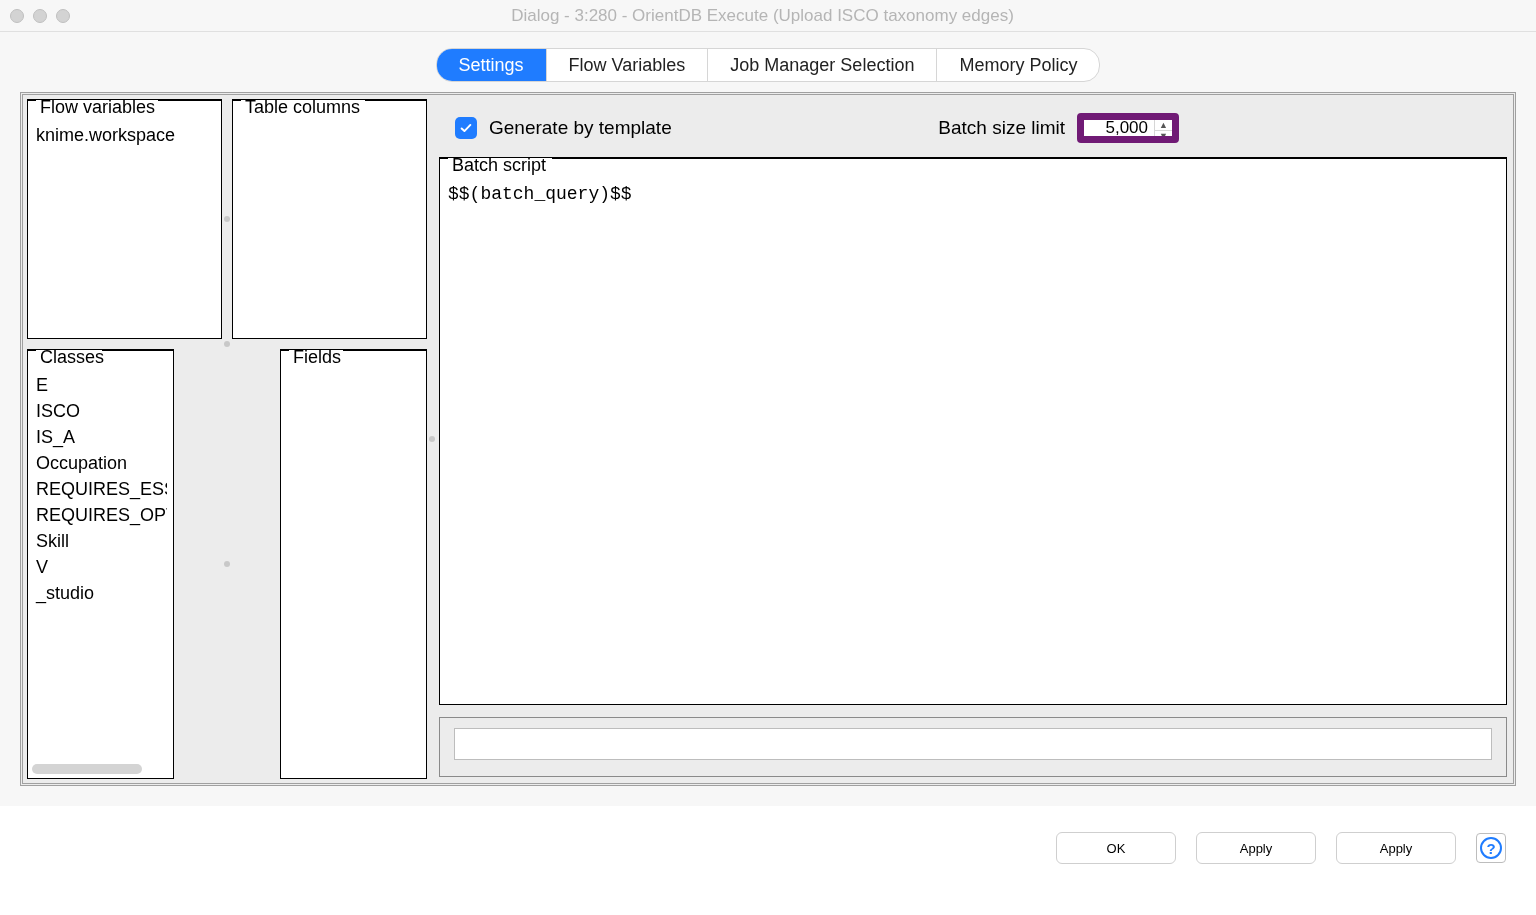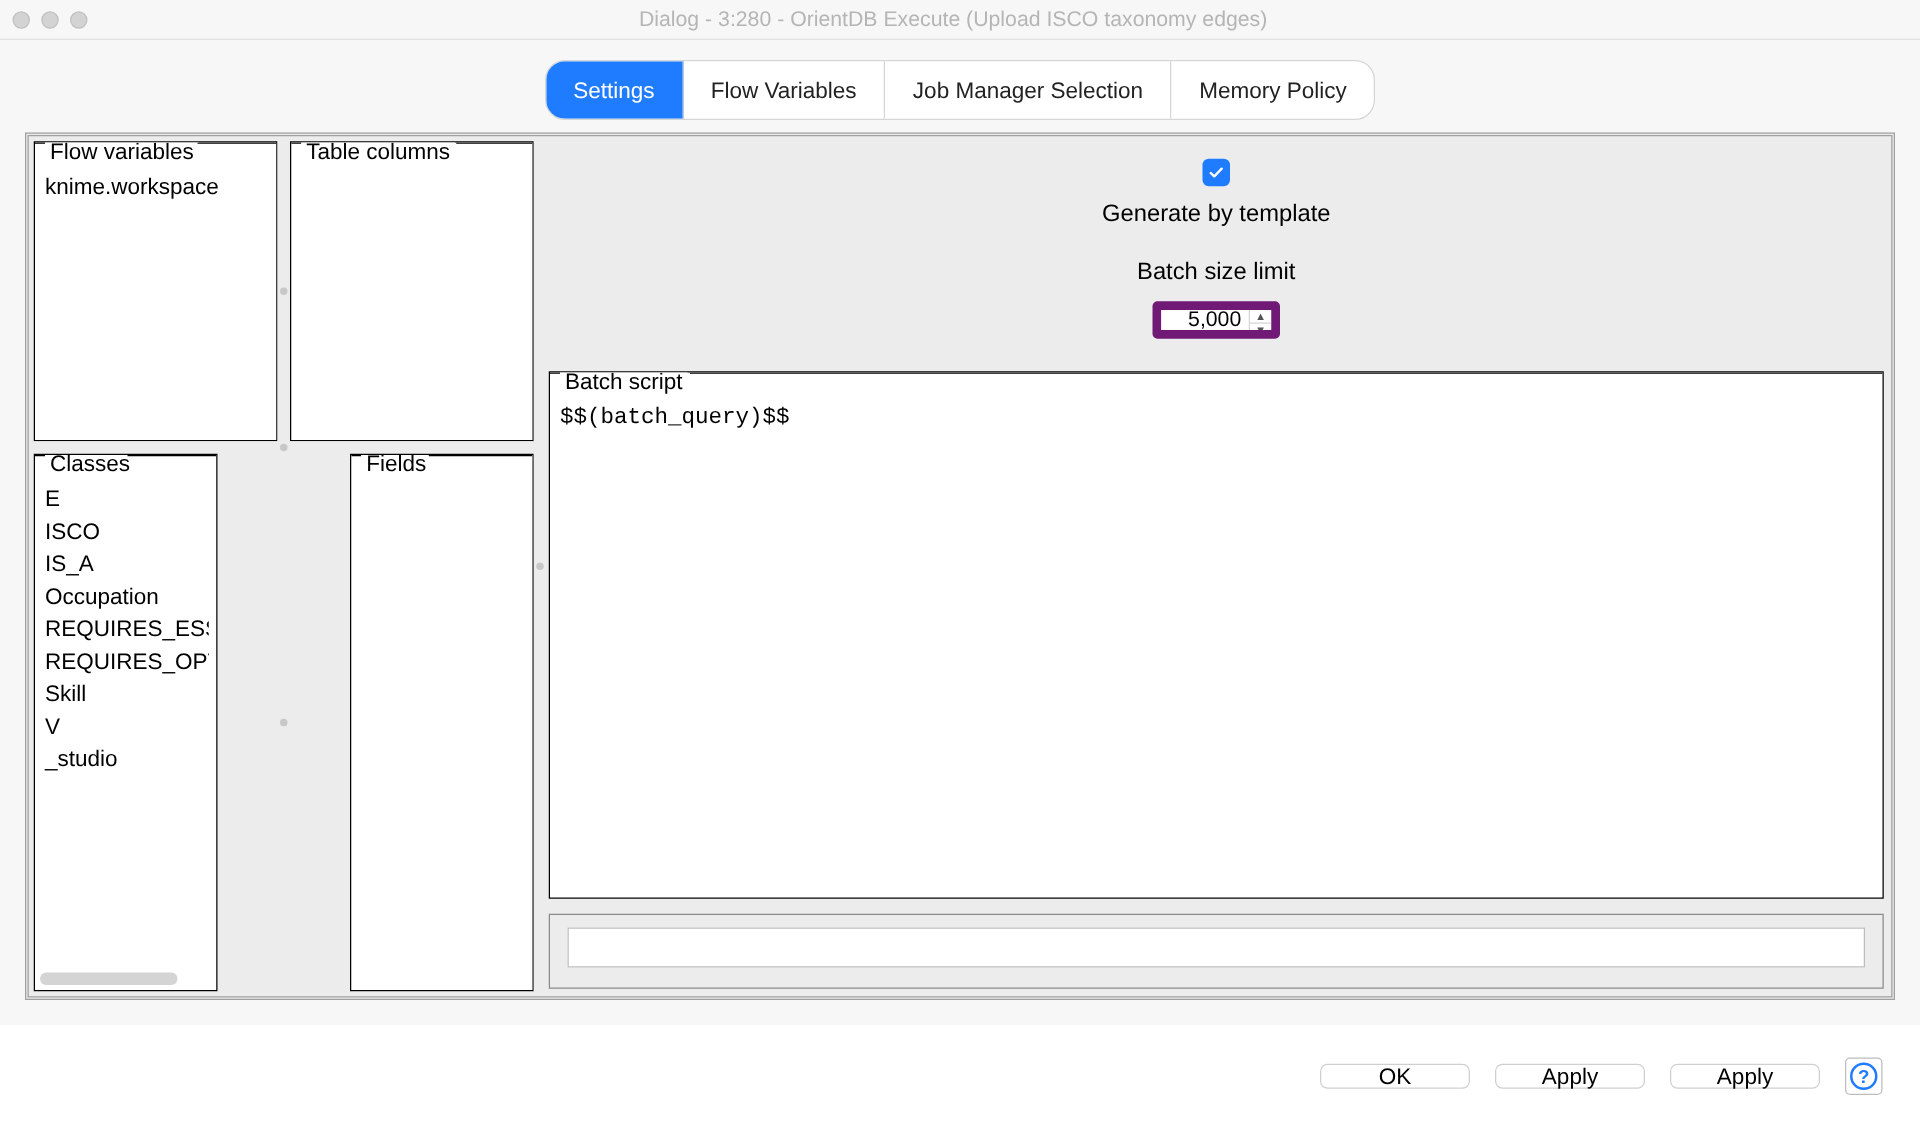--- a/index.html
+++ b/index.html
@@ -47,21 +47,21 @@
     justify-content: center;
     padding: 16px 0 10px 0;
     background: #f7f7f7;
   }
   .tabstrip {
     display: flex;
     background: #fff;
     border: 1px solid #d6d6d6;
     border-radius: 16px;
     overflow: hidden;
-    height: 48px;
+    height: 34px;
   }
   .tab {
     padding: 0 22px;
     display: flex;
     align-items: center;
     font-size: 18px;
     color: #222;
     border-right: 1px solid #d6d6d6;
     cursor: default;
   }
@@ -200,21 +200,20 @@
     background: #d4d4d4;
     border-radius: 5px;
   }
 
   .right-top {
     display: flex;
     align-items: center;
     gap: 12px;
     padding: 14px 18px 10px 18px;
     background: #ececec;
-    flex-direction: column;
   }
   .checkbox {
     width: 22px; height: 22px;
     border-radius: 5px;
     background: #1f7cff;
     display: inline-flex;
     align-items: center;
     justify-content: center;
     color: #fff;
     font-size: 16px;
@@ -292,25 +291,25 @@
   .footer {
     display: flex;
     justify-content: flex-end;
     align-items: center;
     gap: 20px;
     padding: 26px 30px 20px 30px;
     background: #fff;
   }
   .btn {
     min-width: 120px;
-    height: 20px;
+    height: 32px;
     border: 1px solid #cfcfcf;
     border-radius: 6px;
     background: #fff;
-    font-size: 18px;
+    font-size: 13px;
     display: inline-flex;
     align-items: center;
     justify-content: center;
     cursor: default;
   }
   .help-btn {
     width: 30px; height: 30px;
     border: 1px solid #bdbdbd;
     border-radius: 4px;
     display: inline-flex;

